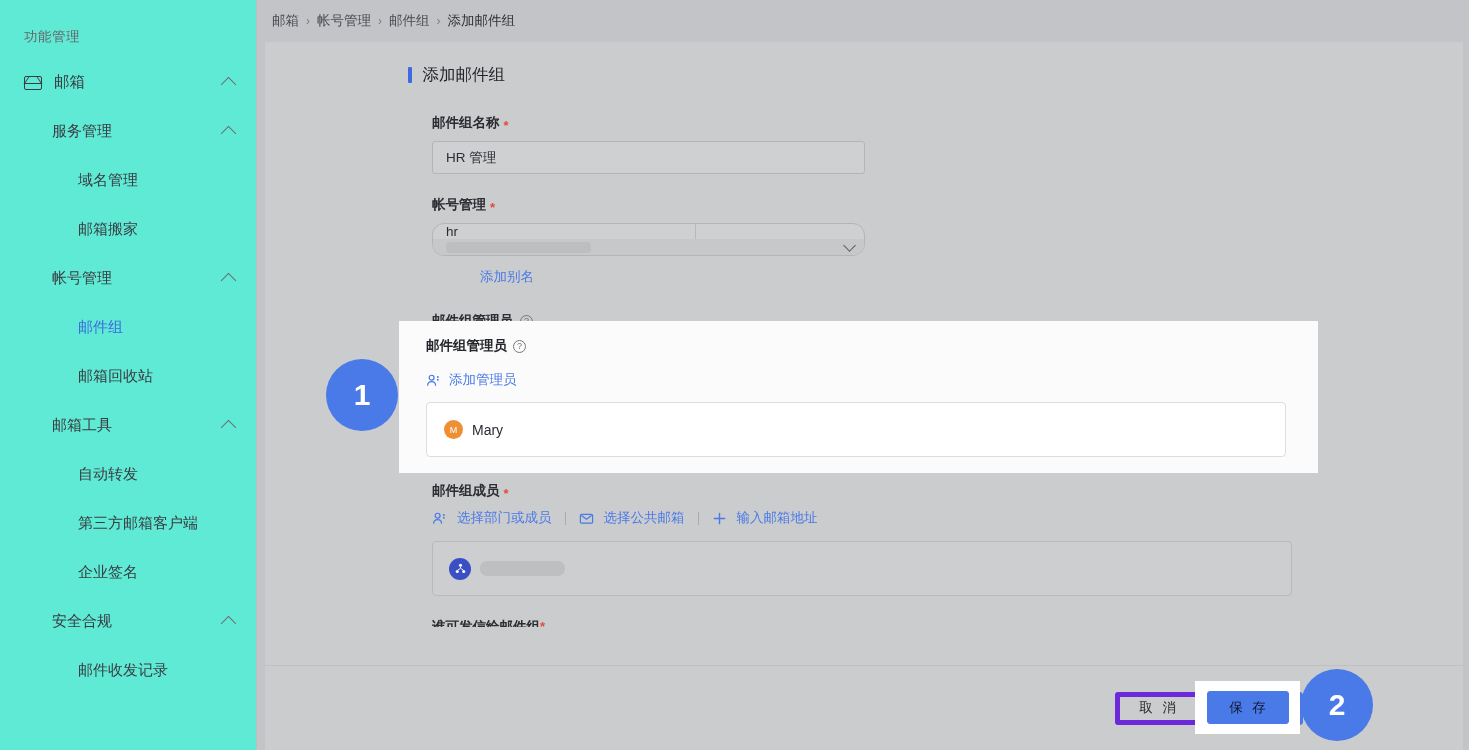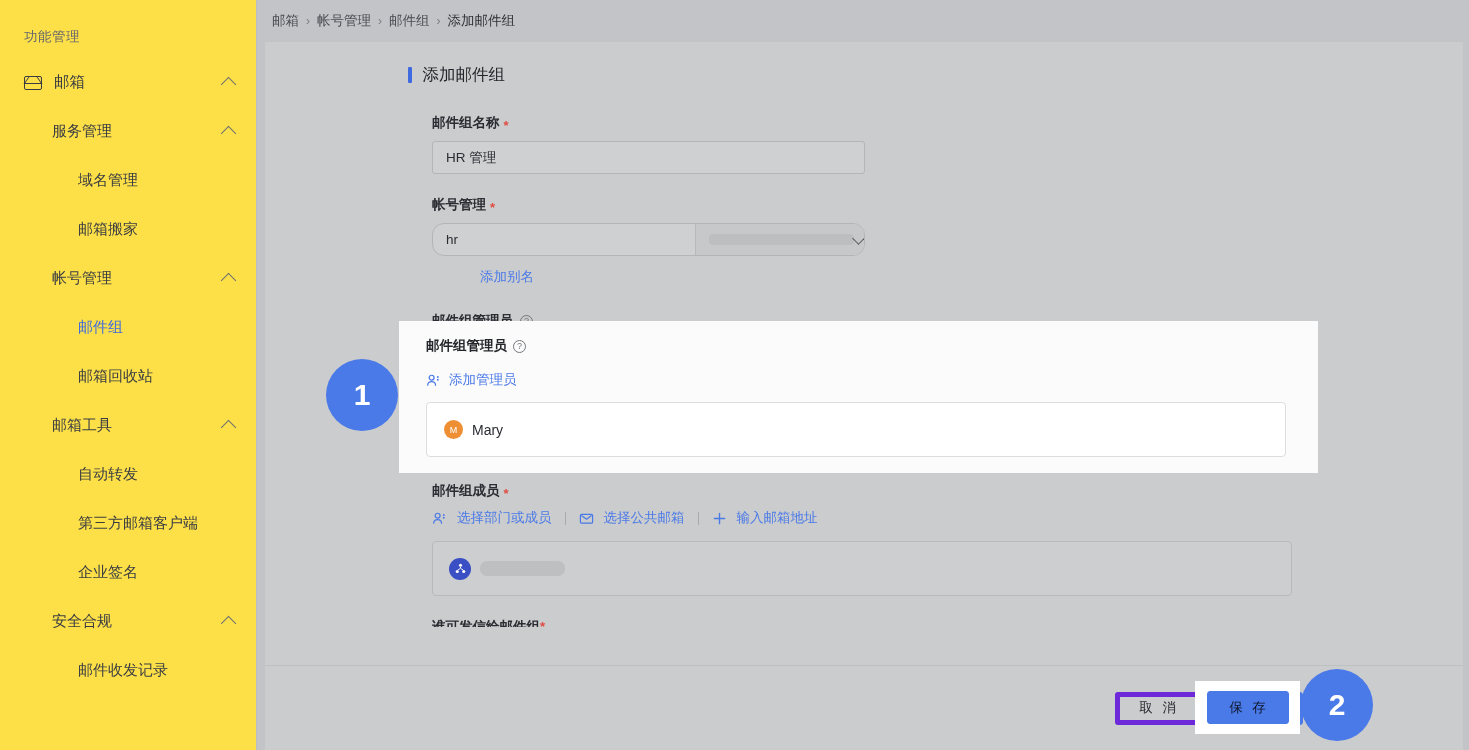--- a/index.html
+++ b/index.html
@@ -12,21 +12,21 @@
   #app {
     position: relative;
     width: 1469px; height: 750px;
     background: #c8c9cc;
   }
 
   
   .sidebar {
     position: absolute; left: 0; top: 0;
     width: 257px; height: 750px;
-    background: #fde047;
+    background: #5eead4;
     border-right: 1px solid #bcbdbf;
     overflow: hidden;
   }
   .sidebar-title {
     font-size: 13.5px;
     color: #66676b;
     padding: 28px 0 12px 24px;
     letter-spacing: .5px;
   }
   .nav-item {
@@ -152,20 +152,21 @@
     font-size: 13.5px;
     color: #2b2d33;
   }
   .addr-row {
     width: 433px; height: 33px;
     border: 1px solid #b4b5b8;
     border-radius: 12px;
     display: flex;
     overflow: hidden;
     background: #cfd0d2;
+    flex-direction: column;
   }
   .addr-local {
     flex: none; width: 263px;
     display: flex; align-items: center;
     padding-left: 13px;
     font-size: 13.5px; color: #2b2d33;
     border-right: 1px solid #b8b9bc;
   }
   .addr-domain {
     flex: 1;

